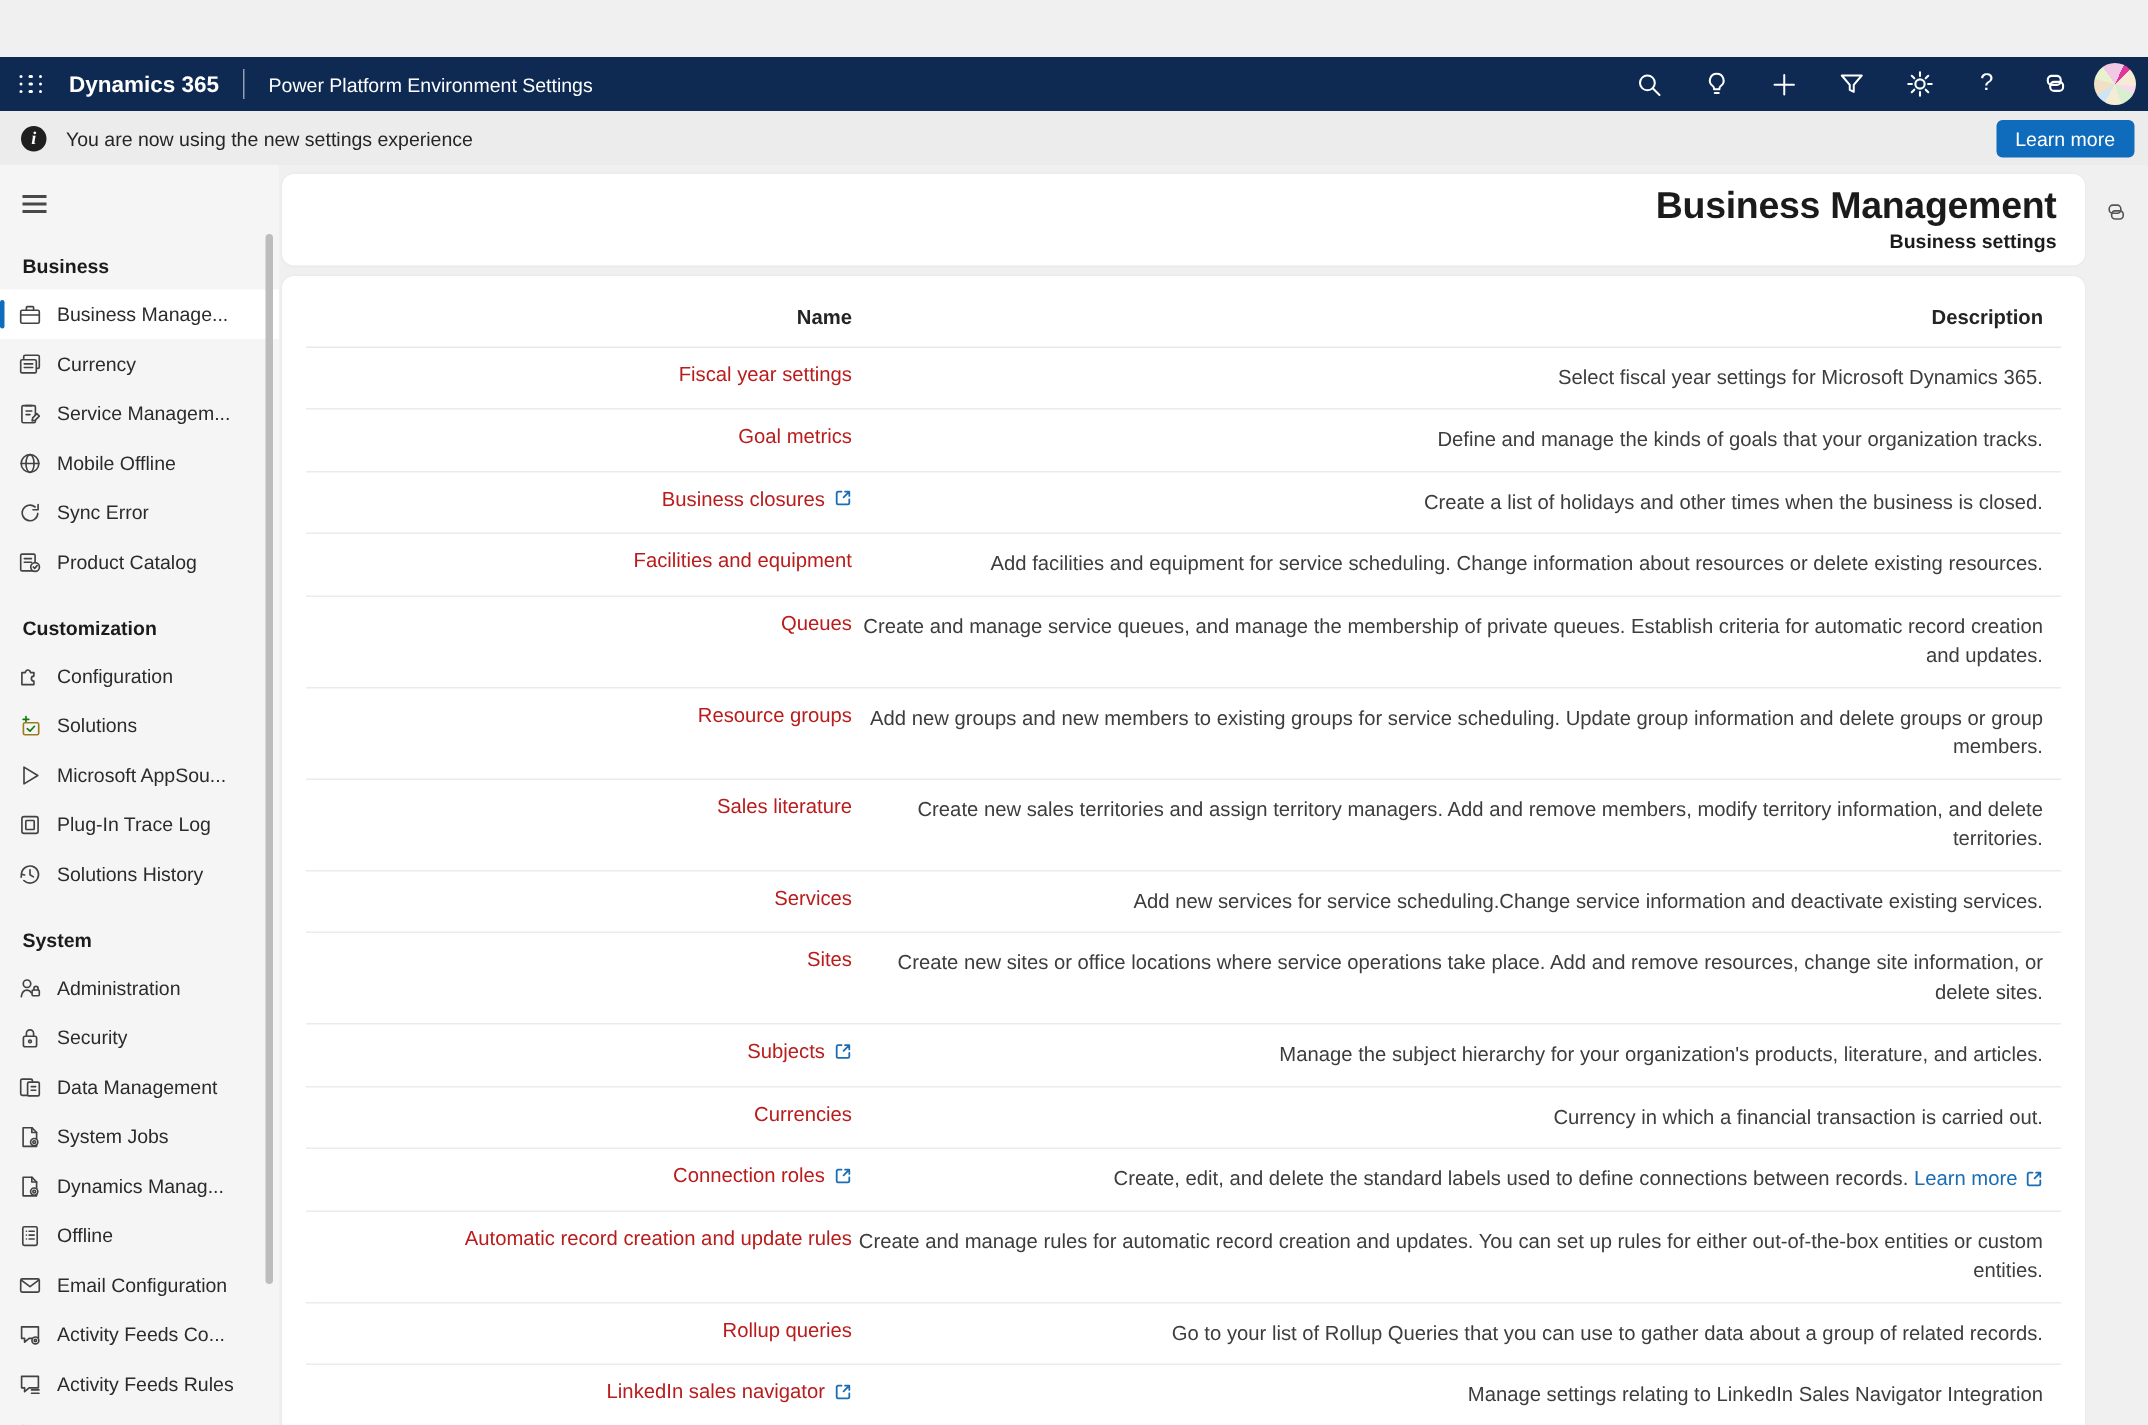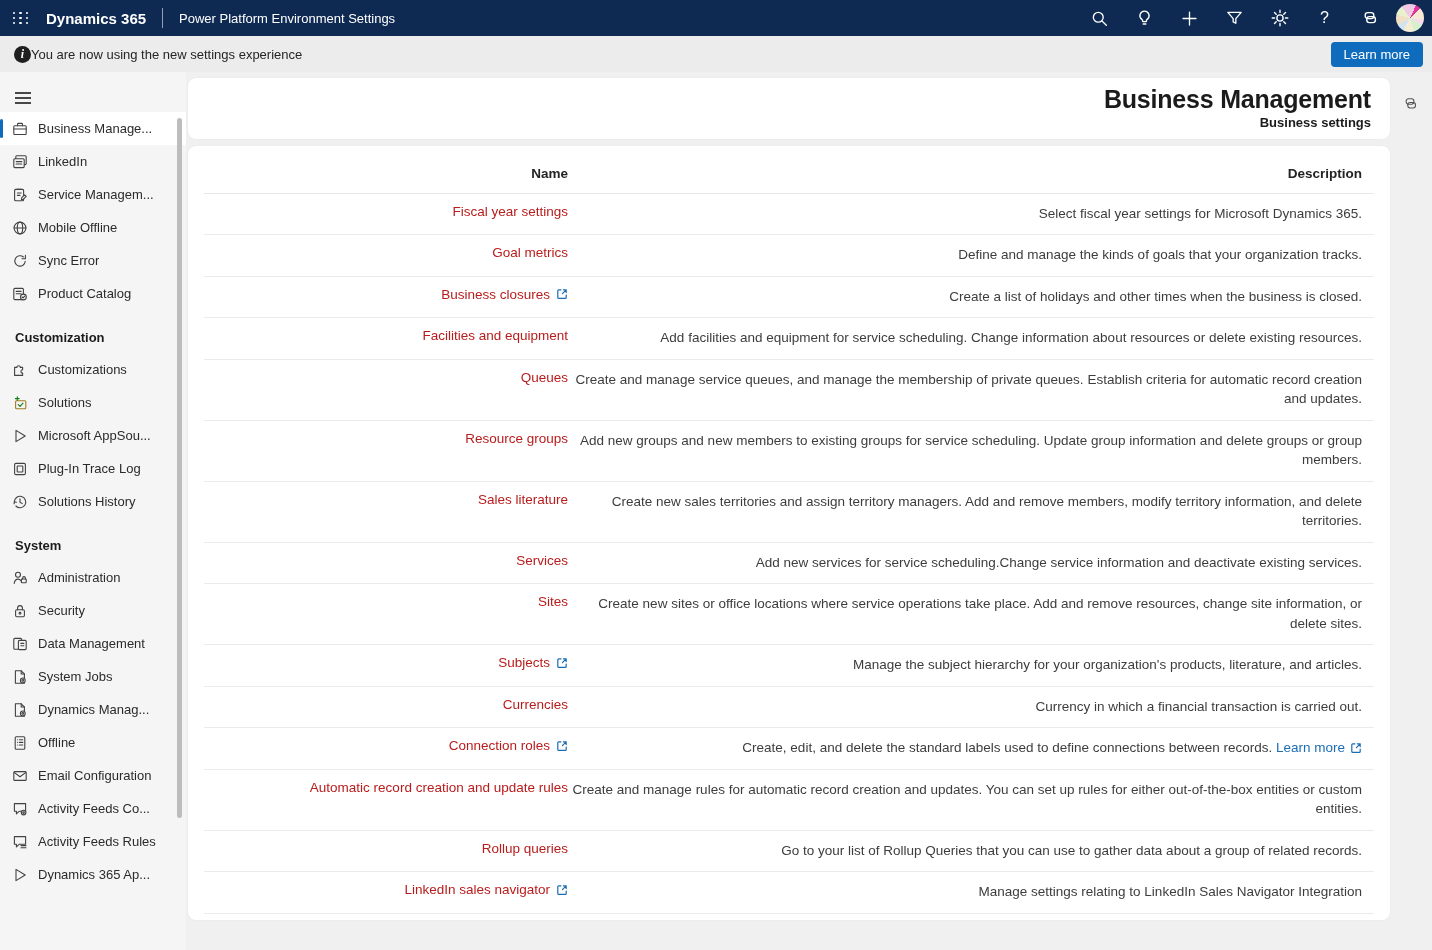--- a/index.html
+++ b/index.html
@@ -4,21 +4,21 @@
 <style>
   * { margin:0; padding:0; box-sizing:border-box; }
   html,body { width:1432px; height:950px; overflow:hidden; }
   body {
     font-family:"Liberation Sans","DejaVu Sans",sans-serif;
     background:#f0f0f0; color:#242424; font-size:13.5px;
   }
   
   .topbar {
     height:36px; background:#0e2a53; color:#fff;
-    display:flex; align-items:center;
+    display:flex; align-items:center;margin-top:38px;
   }
   .waffle-btn { width:42px; height:36px; display:flex; align-items:center; justify-content:center; cursor:pointer; }
   .waffle { display:grid; grid-template-columns:repeat(3,4px); grid-gap:2.5px; }
   .waffle i { width:2.6px; height:2.6px; background:#fff; border-radius:50%; }
   .brand { font-size:15px; font-weight:700; margin-left:4px; white-space:nowrap; }
   .tb-divider { width:1px; height:20px; background:rgba(255,255,255,.55); margin:0 16px; }
   .app-title { font-size:13px; white-space:nowrap; }
   .tb-spacer { flex:1; }
   .tb-btn { width:45px; height:36px; display:flex; align-items:center; justify-content:center; cursor:pointer; color:#fff; }
   .tb-btn svg { stroke:#fff; fill:none; stroke-width:1.4; stroke-linecap:round; stroke-linejoin:round; }
@@ -30,21 +30,21 @@
   }
   
   .banner {
     height:36px; background:#ececec; display:flex; align-items:center; padding:0 9px 0 14px;
   }
   .info-icon {
     width:17px; height:17px; border-radius:50%; background:#1f1f1f; color:#fff;
     font-size:12px; font-weight:700; font-family:"Liberation Serif","DejaVu Serif",serif;
     display:flex; align-items:center; justify-content:center; font-style:italic;
   }
-  .banner-text { font-size:13px; color:#252525; flex:1; }
+  .banner-text { margin-left:13px; font-size:13px; color:#252525; flex:1; }
   .learn-more-btn {
     background:#0f6cbd; color:#fff; border:none; border-radius:4px;
     font-size:13px; padding:4px 13px; height:25px; cursor:pointer;
     font-family:inherit;
   }
   
   .app { display:flex; height:878px; }
   
   .sidebar { width:186px; background:#f5f5f5; position:relative; flex-shrink:0; padding-top:12px; }
   .hamburger { width:32px; height:28px; margin-left:10px; display:flex; flex-direction:column; justify-content:center; gap:3.5px; cursor:pointer; }
@@ -152,38 +152,39 @@
 </div>
 
 <div class="app">
   <aside class="sidebar">
     <div class="hamburger">
         <i></i>
         <i></i>
         <i></i>
       </div>
     <nav>
+        <div class="nav-section-title">Business</div>
         <div class="nav-item selected">
           <span class="nav-icon">
             <svg width="16" height="16" viewBox="0 0 16 16">
               <rect x="1.8" y="4.8" width="12.4" height="8.7" rx="1"></rect>
               <path d="M5.6 4.8V3a.6.6 0 0 1 .6-.6h3.6a.6.6 0 0 1 .6.6v1.8M1.8 8h12.4"></path>
             </svg>
           </span>
           <span class="nav-label">Business Manage...</span>
         </div>
         <div class="nav-item">
           <span class="nav-icon">
             <svg width="16" height="16" viewBox="0 0 16 16">
               <rect x="3.8" y="1.8" width="10.4" height="8.8" rx="1"></rect>
               <rect x="1.8" y="4.8" width="10.4" height="8.8" rx="1" fill="#f5f5f5"></rect>
               <path d="M4.2 7.6h5.6M4.2 10h5.6"></path>
             </svg>
           </span>
-          <span class="nav-label">LinkedIn</span>
+          <span class="nav-label">Currency</span>
         </div>
         <div class="nav-item">
           <span class="nav-icon">
             <svg width="16" height="16" viewBox="0 0 16 16">
               <rect x="2.6" y="2.4" width="9" height="11.4" rx="1"></rect>
               <path d="M5 2.4h4.2M5.4 6h3.8M5.4 8.4h2.6"></path>
               <path d="M9.8 10.6l2.8-2.8 1.6 1.6-2.8 2.8-2 .4z" fill="#f5f5f5"></path>
             </svg>
           </span>
           <span class="nav-label">Service Managem...</span>
@@ -218,21 +219,21 @@
           </span>
           <span class="nav-label">Product Catalog</span>
         </div>
         <div class="nav-section-title">Customization</div>
         <div class="nav-item">
           <span class="nav-icon">
             <svg width="16" height="16" viewBox="0 0 16 16">
               <path d="M2.6 5.4h2.3a1.7 1.7 0 1 1 3.4 0h2.3v2.3a1.7 1.7 0 1 0 0 3.4v2.3H2.6z"></path>
             </svg>
           </span>
-          <span class="nav-label">Customizations</span>
+          <span class="nav-label">Configuration</span>
         </div>
         <div class="nav-item">
           <span class="nav-icon">
             <svg width="16" height="16" viewBox="0 0 16 16">
               <path d="M3.4 3.6h3.8M5.3 1.7v3.8" stroke="#107c10"></path>
               <rect x="3.6" y="5.8" width="10.2" height="8" rx="1" stroke="#9d7c20"></rect>
               <path d="M6.2 9.7l1.8 1.7 3-3.2" stroke="#107c10"></path>
             </svg>
           </span>
           <span class="nav-label">Solutions</span>

